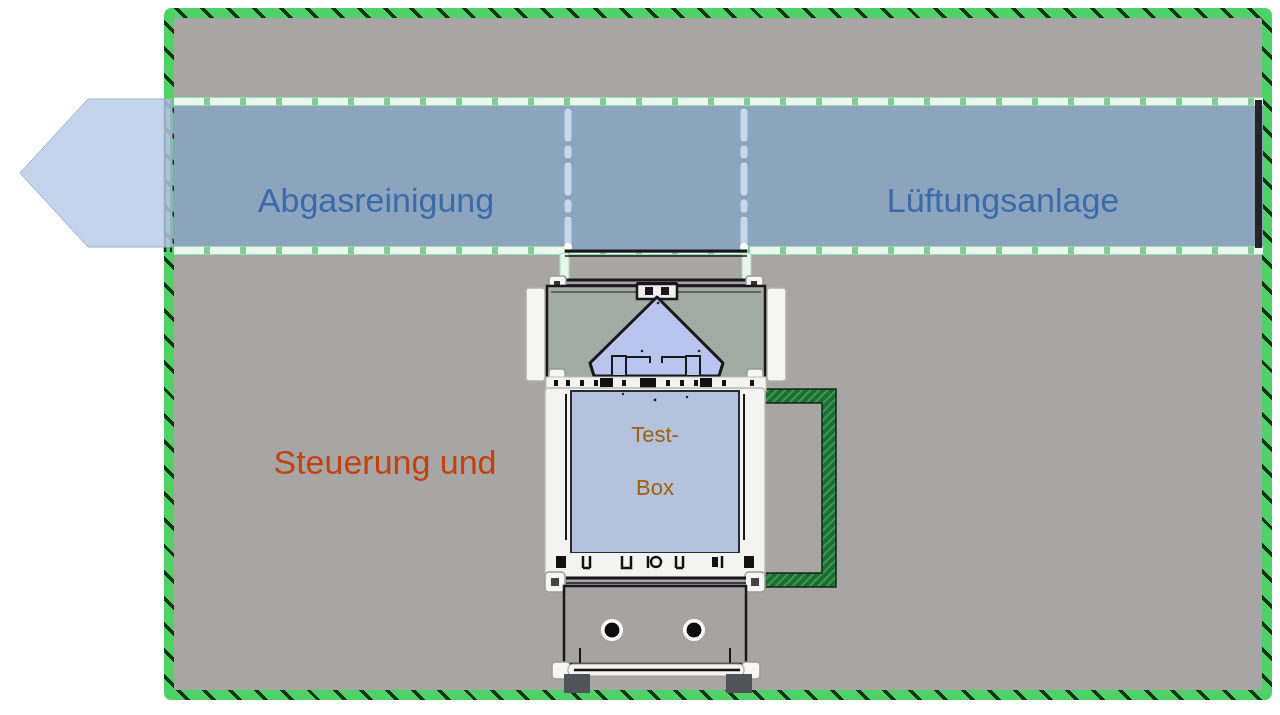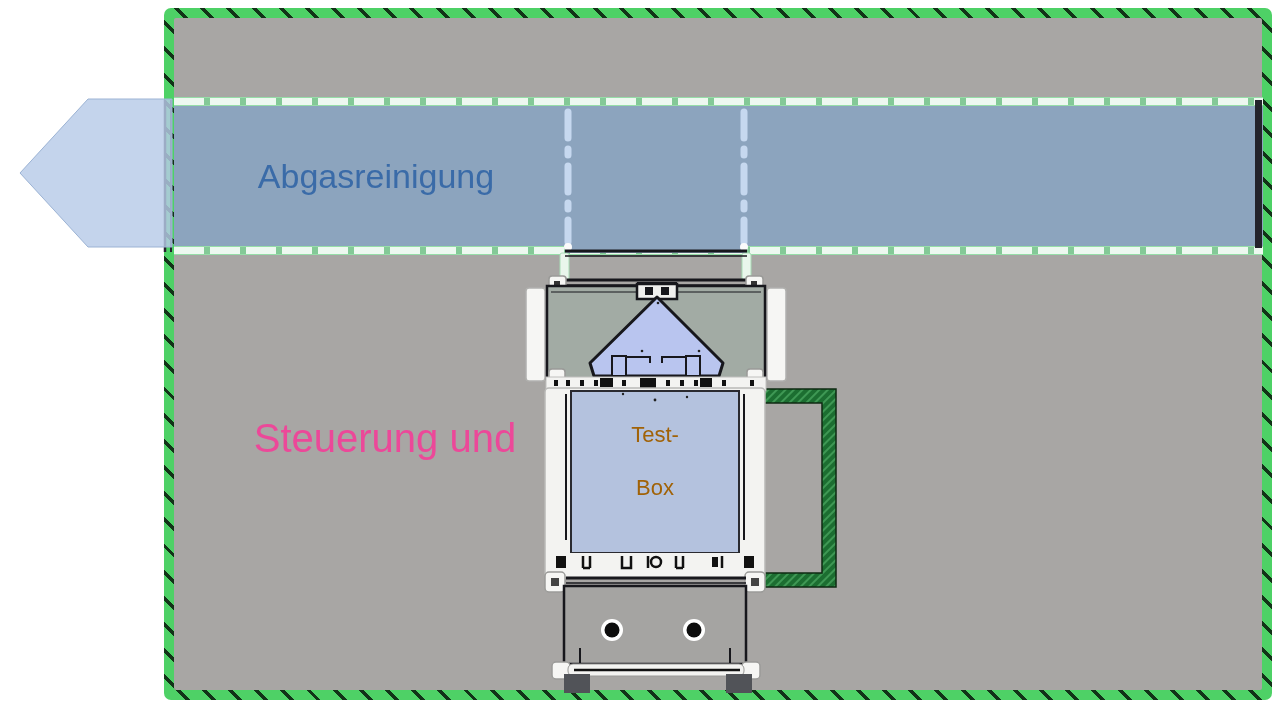--- a/index.html
+++ b/index.html
@@ -23,42 +23,43 @@
     border-top:1.5px solid #96dda8;border-bottom:1.5px solid #96dda8;box-sizing:border-box;
     background-image:repeating-linear-gradient(90deg,rgba(0,0,0,0) 0 30px,#84c997 30px 36px);
     background-size:100% 2px;background-position:0 50%;background-repeat:repeat-x no-repeat;
   }
   .strip-top{top:97px;}
   .strip-bottom{top:246px;}
   .band{position:absolute;left:174px;top:106px;width:1089px;height:140px;background:#8ca4be;}
   
   .lbl{position:absolute;text-align:center;user-select:none;}
   .lbl-duct{font-size:34px;line-height:40px;color:#3a6ba8;}
-  .lbl-room{font-size:40px;color:#ec4899;}
+  .lbl-room{font-size:34px;color:#c2410c;}
   #lbl-abgas{left:200px;top:156px;width:352px;}
   #lbl-lueft{left:828px;top:156px;width:350px;}
   #lbl-steuerung{left:215px;top:412px;width:340px;line-height:52px;}
   #lbl-testraum{left:845px;top:458px;width:300px;line-height:40px;}
   #lbl-testbox{left:571px;top:408px;width:168px;line-height:53px;font-size:22px;color:#a16207;z-index:6;}
-  .z-labels{z-index:4;}
+  .z-labels{z-index:4;margin-top:24px;}
   #linework{position:absolute;left:0;top:0;z-index:5;pointer-events:none;}
 </style>
 </head>
 <body>
 
 <div id="canvas">
 
   <div class="frame"></div>
   <div class="interior"></div>
 
   <div class="strip strip-top"></div>
   <div class="band"></div>
   <div class="strip strip-bottom"></div>
 
   <div id="lbl-abgas" class="lbl lbl-duct z-labels">Abgasreinigung</div>
+  <div id="lbl-lueft" class="lbl lbl-duct z-labels">Lüftungsanlage</div>
   <div id="lbl-steuerung" class="lbl lbl-room z-labels">
     <span>Steuerung und</span><br>
   </div>
   <div id="lbl-testbox" class="lbl">
     <span>Test-</span><br>
     <span>Box</span>
   </div>
 
   <svg id="linework" width="1280" height="715" viewBox="0 0 1280 715">
     <defs>

